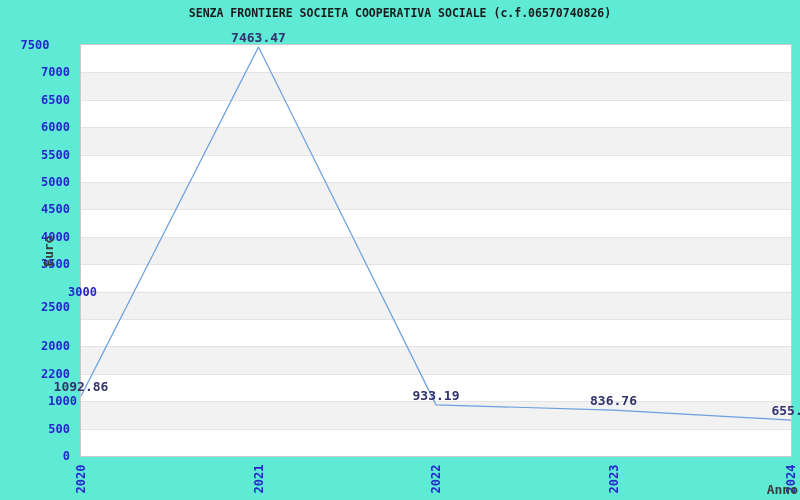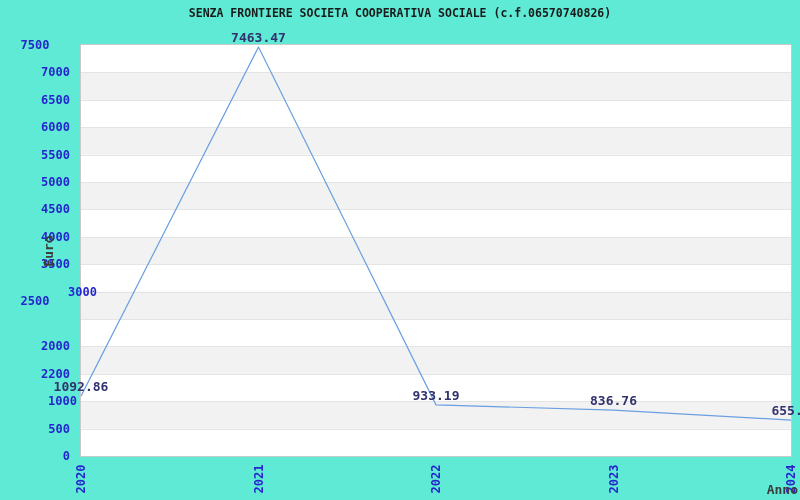--- a/index.html
+++ b/index.html
@@ -75,21 +75,21 @@
         <polyline points="0,351.111272 177.5,2.0018439999999487 355,359.86118799999997 532.5,365.145552 710,375.09504" fill="none" stroke="#6a9fe0" stroke-width="1.2" stroke-linejoin="round"></polyline>
       </svg>
   </div>
 
   <div id="ticks-layer">
       <div class="y-tick" style="top: 448px; color: rgb(38, 38, 205);">0</div>
       <div class="y-tick" style="top: 420.6px; color: rgb(38, 38, 205);">500</div>
       <div class="y-tick" style="top: 393.2px; color: rgb(38, 38, 205); padding-left: 7px;">1000</div>
       <div class="y-tick" style="top: 365.8px; color: rgb(38, 38, 205);">2200</div>
       <div class="y-tick" style="top: 338.4px; color: rgb(38, 38, 205);">2000</div>
-      <div class="y-tick" style="top: 293px; color: rgb(38, 38, 205); text-align: center;">2500</div>
+      <div class="y-tick" style="top: 299px; color: rgb(38, 38, 205);">2500</div>
       <div class="y-tick" style="top: 283.6px; color: rgb(38, 38, 205); padding-left: 27px;">3000</div>
       <div class="y-tick" style="top: 256.2px; color: rgb(38, 38, 205);">3500</div>
       <div class="y-tick" style="top: 228.8px; color: rgb(38, 38, 205);">4000</div>
       <div class="y-tick" style="top: 201.4px; color: rgb(38, 38, 205);">4500</div>
       <div class="y-tick" style="top: 174px; color: rgb(38, 38, 205);">5000</div>
       <div class="y-tick" style="top: 146.6px; color: rgb(38, 38, 205);">5500</div>
       <div class="y-tick" style="top: 119.2px; color: rgb(38, 38, 205);">6000</div>
       <div class="y-tick" style="top: 91.8px; color: rgb(38, 38, 205);">6500</div>
       <div class="y-tick" style="top: 64.4px; color: rgb(38, 38, 205);">7000</div>
       <div class="y-tick" style="top: 37px; color: rgb(38, 38, 205); text-align: center;">7500</div>

